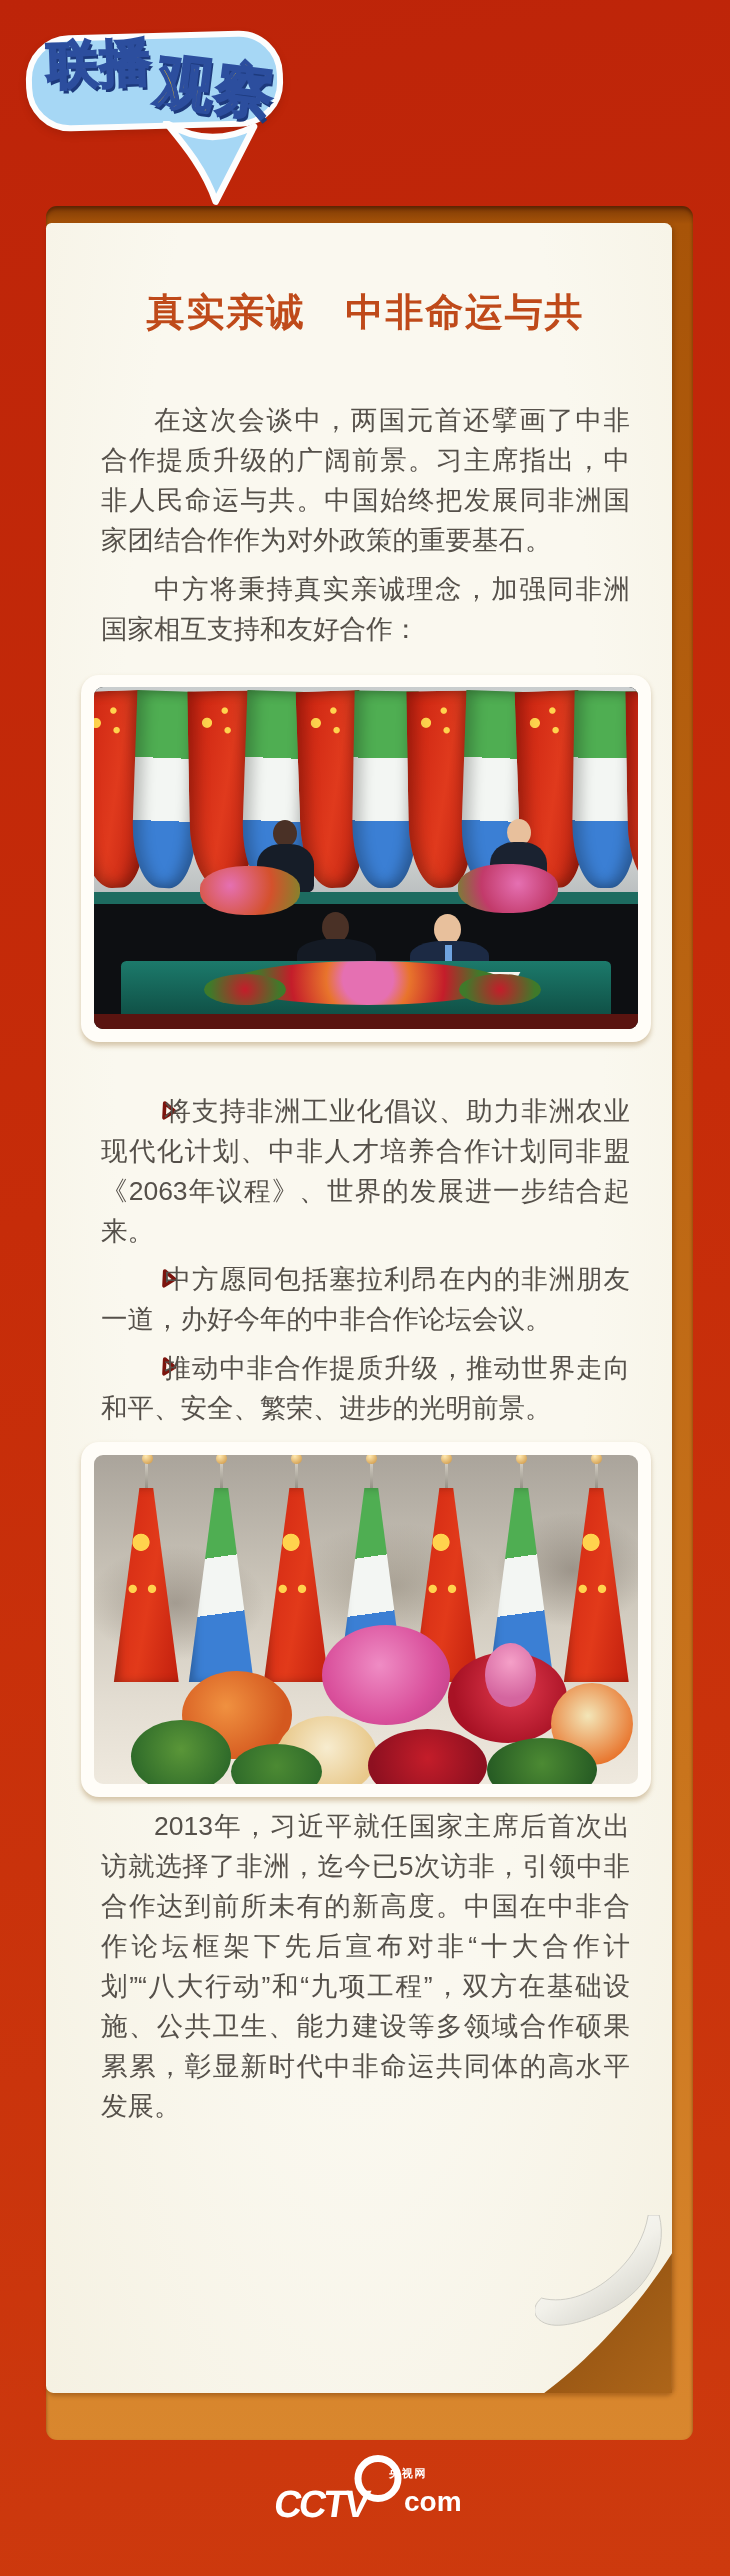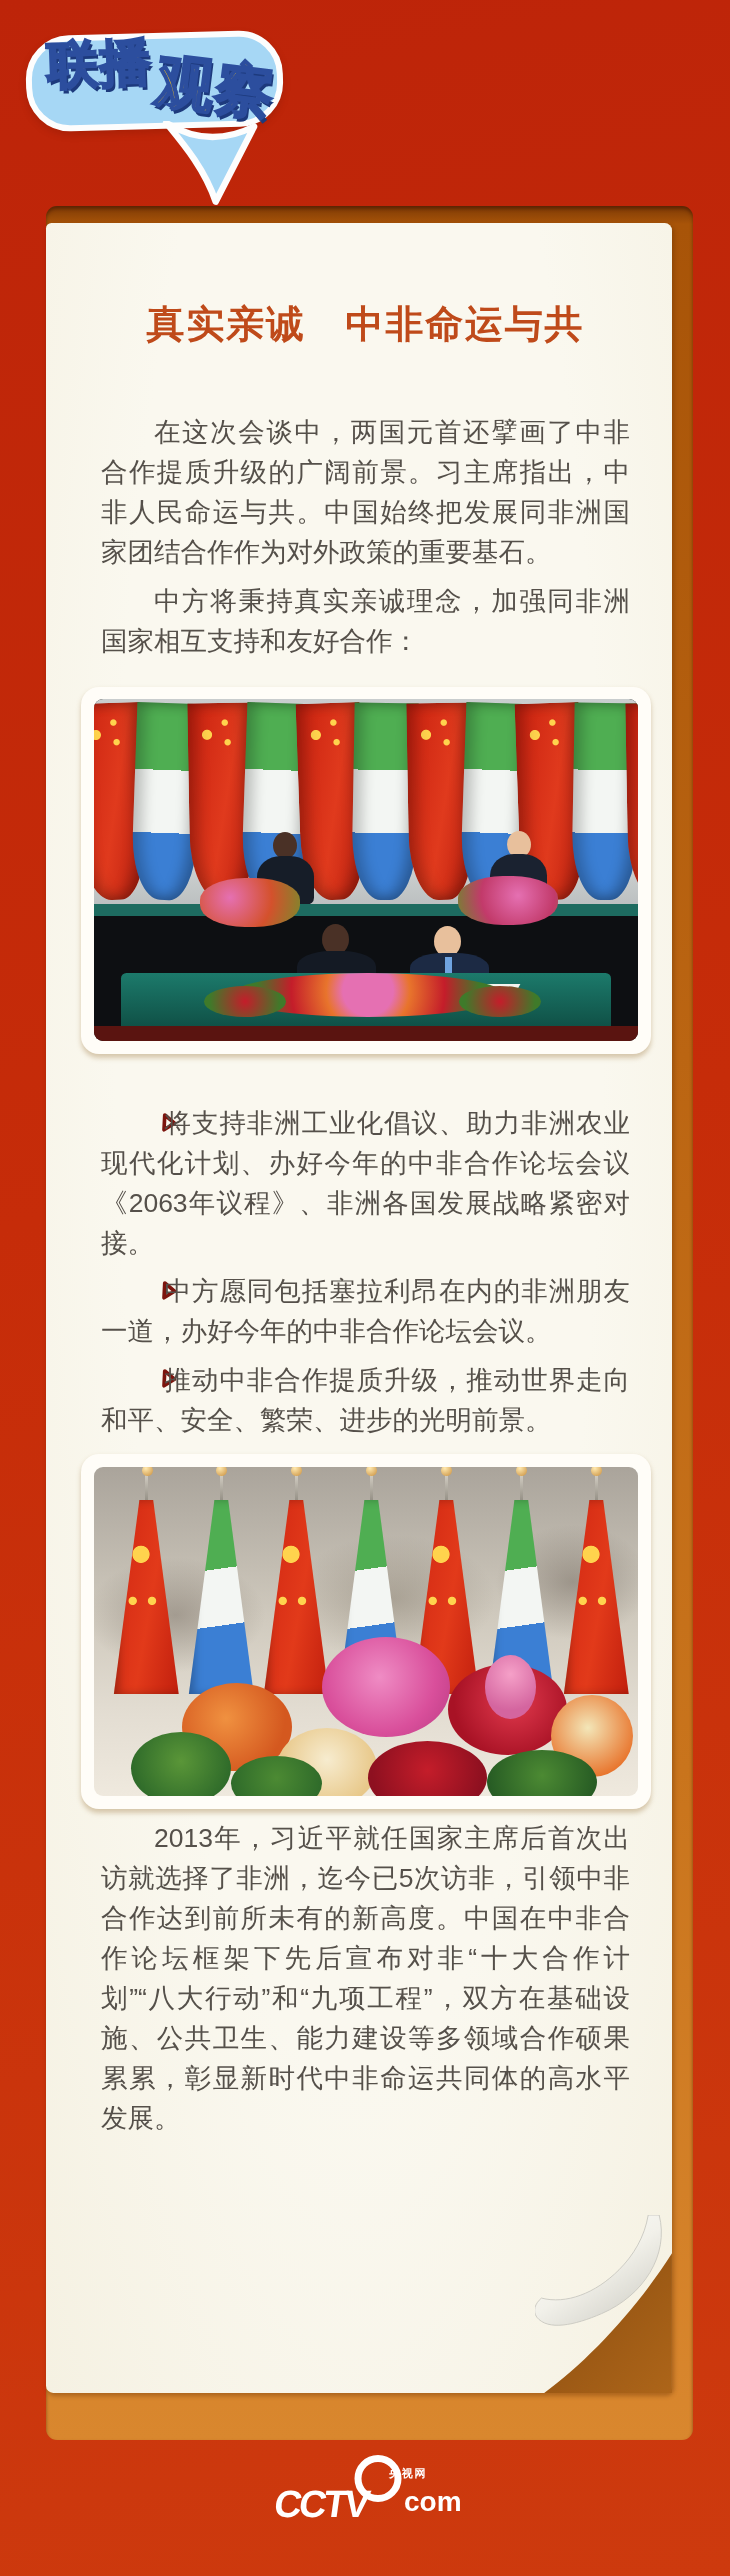--- a/index.html
+++ b/index.html
@@ -19,21 +19,21 @@
   .bubble-text .t1{font-size:51px;line-height:1;transform:rotate(-2deg);}
   .bubble-text .t2{font-size:58px;line-height:1;margin-left:3.7px;margin-top:20px;transform:rotate(7deg);}
 
   
   .underlay{position:absolute;left:46px;top:206px;width:647px;height:2234px;border-radius:11px;
             background:linear-gradient(180deg,#7e3a06 0px,#a85408 18px,#bb6512 38%,#c9741c 70%,#d9872e 100%);
             box-shadow:inset 0 2.7px 3.7px rgba(60,18,0,.55);}
   .card{position:absolute;left:46px;top:223px;width:626px;height:2170px;
         background:radial-gradient(ellipse at 50% 35%,#faf8ef 55%,#f5f1e2 100%);
         border-radius:5.5px 7.3px 7.3px 7.3px;box-shadow:1.8px 2.7px 4.6px rgba(90,40,0,.35);}
-  .card-inner{position:relative;width:529px;padding:37px 42px 0 55px;}
+  .card-inner{position:relative;width:529px;padding:25px 42px 0 55px;}
 
   .article-title{margin:40px 0 0 0;font-family:"Liberation Serif","DejaVu Serif",serif;
                  font-weight:bold;font-size:38px;line-height:48px;text-align:center;
                  color:#bf4a1a;letter-spacing:1.8px;}
   .para{margin:9px 0 0 0;font-size:26.5px;line-height:40px;color:#55504a;
         text-align:justify;text-indent:2em;}
   .para.first{margin-top:64px;}
   .bullet{margin:8.2px 0 0 0;font-size:26.5px;line-height:40px;color:#55504a;
           text-align:justify;text-indent:1.05em;}
   .bullet.first{margin-top:49px;}
@@ -181,21 +181,21 @@
 
           <div class="blob" style="left:137px;top:274px;width:274px;height:44px;background:radial-gradient(circle at 50% 40%,#e570b2 0 18%,#e8742c 30%,#c41d2a 55%,#3f7a2a 80%);border-radius:50%;"></div>
           <div class="blob" style="left:110px;top:287px;width:82px;height:31px;background:radial-gradient(circle,#c41d2a,#3f7a2a 80%);"></div>
           <div class="blob" style="left:365px;top:287px;width:82px;height:31px;background:radial-gradient(circle,#c41d2a,#3f7a2a 80%);"></div>
           <div class="floor"></div>
         </div>
       </div>
 
       <p class="bullet first"><span class="bullet-icon"><svg width="22" height="22" viewBox="0 0 24 24">
               <path d="M7,4 L19,11 L9,20 Z" fill="none" stroke="#7c140d" stroke-width="4" stroke-linejoin="round" transform="rotate(10 12 12)"></path>
-            </svg></span><span>将支持非洲工业化倡议、助力非洲农业现代化计划、办好今年的中非合作论坛会议《2063年议程》、非洲各国发展战略紧密对接。</span></p>
+            </svg></span><span>将支持非洲工业化倡议、助力非洲农业现代化计划、中非人才培养合作计划同非盟《2063年议程》、世界的发展进一步结合起来。</span></p>
       <p class="bullet"><span class="bullet-icon"><svg width="22" height="22" viewBox="0 0 24 24">
               <path d="M7,4 L19,11 L9,20 Z" fill="none" stroke="#7c140d" stroke-width="4" stroke-linejoin="round" transform="rotate(10 12 12)"></path>
             </svg></span><span>中方愿同包括塞拉利昂在内的非洲朋友一道，办好今年的中非合作论坛会议。</span></p>
       <p class="bullet"><span class="bullet-icon"><svg width="22" height="22" viewBox="0 0 24 24">
               <path d="M7,4 L19,11 L9,20 Z" fill="none" stroke="#7c140d" stroke-width="4" stroke-linejoin="round" transform="rotate(10 12 12)"></path>
             </svg></span><span>推动中非合作提质升级，推动世界走向和平、安全、繁荣、进步的光明前景。</span></p>
 
       <div class="photo-frame second">
         <div class="photo p2">
           <div class="p2-painting"></div>

